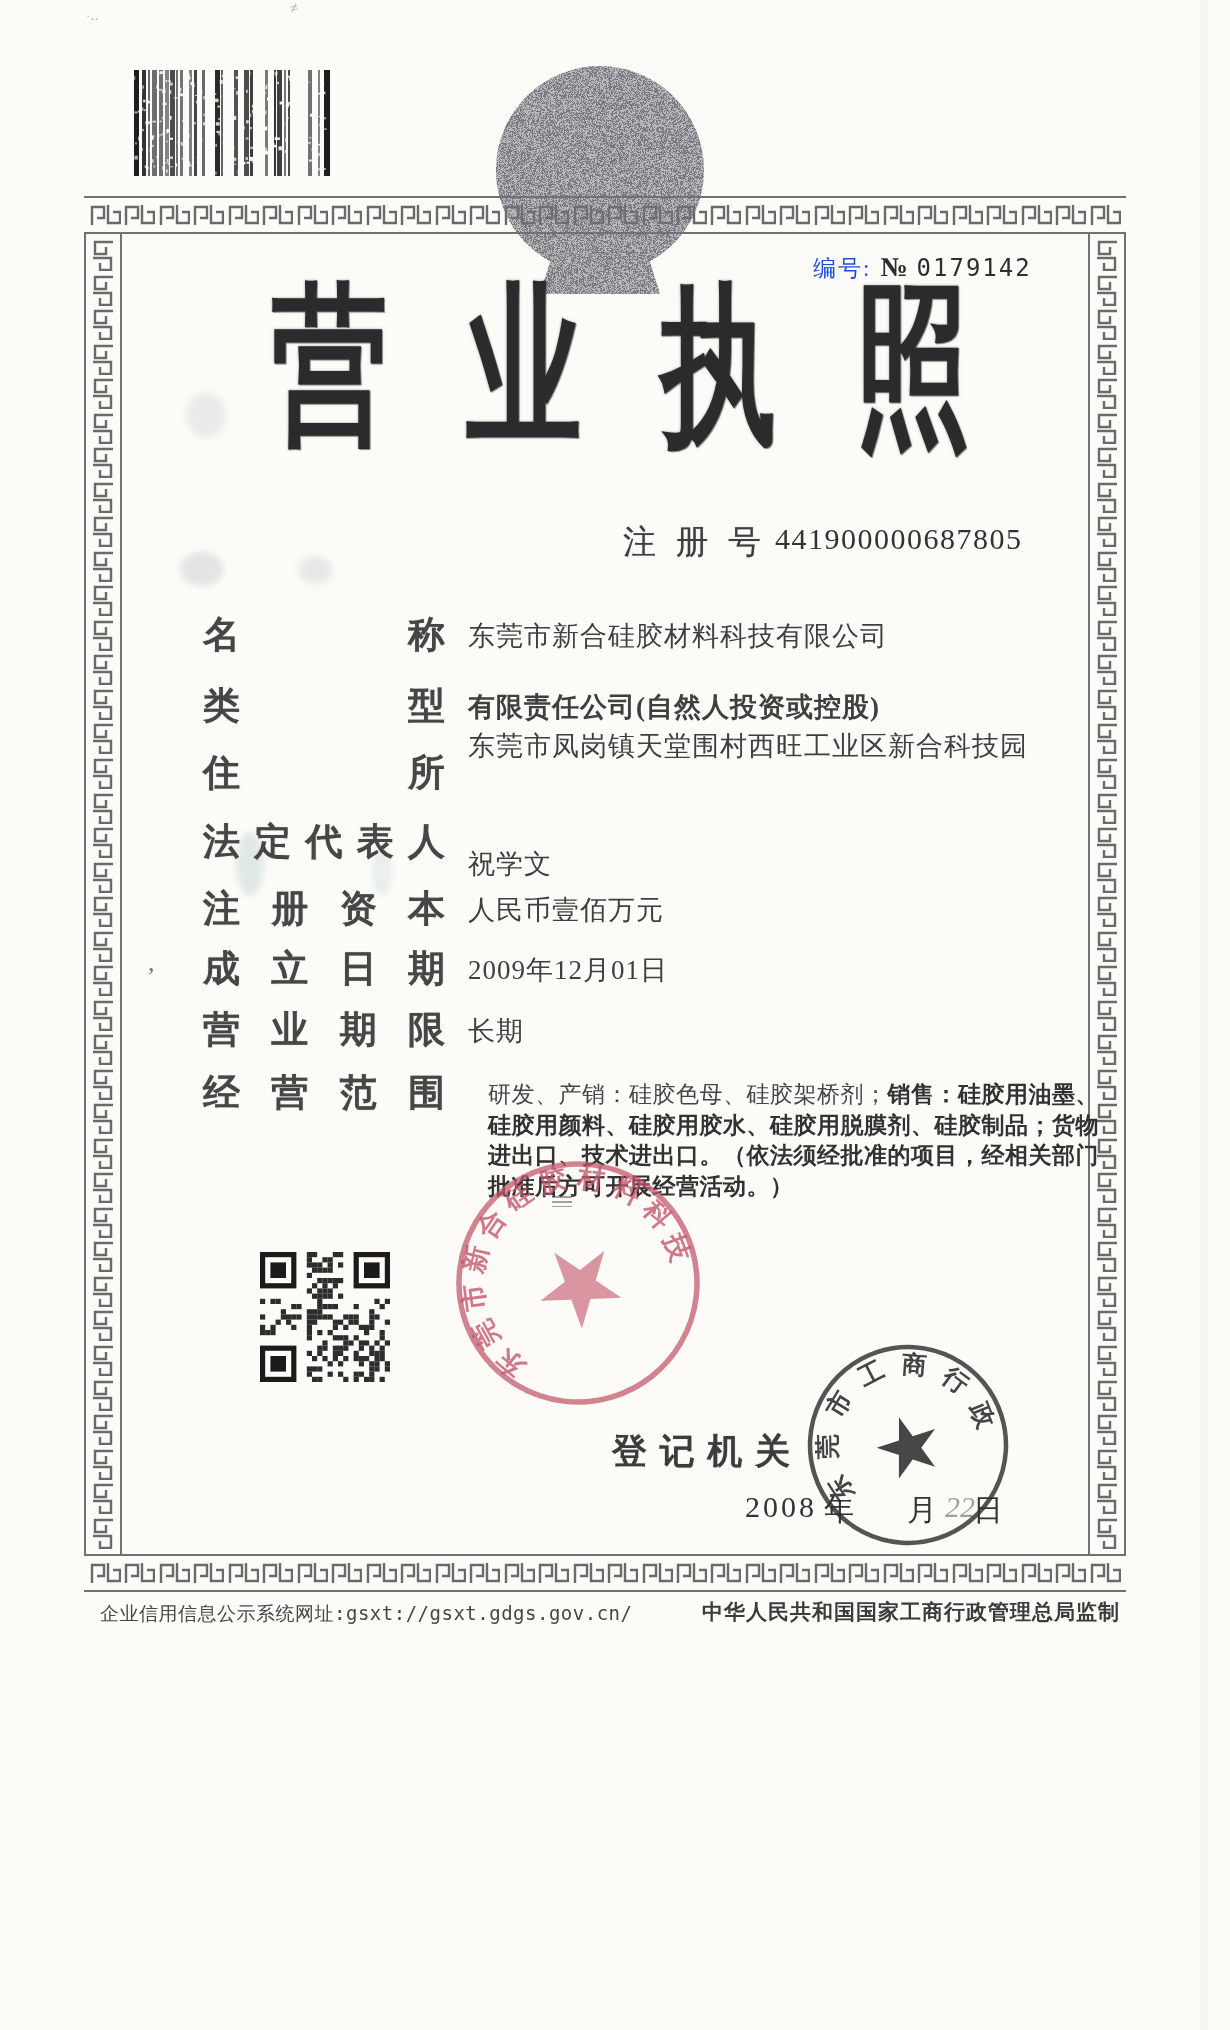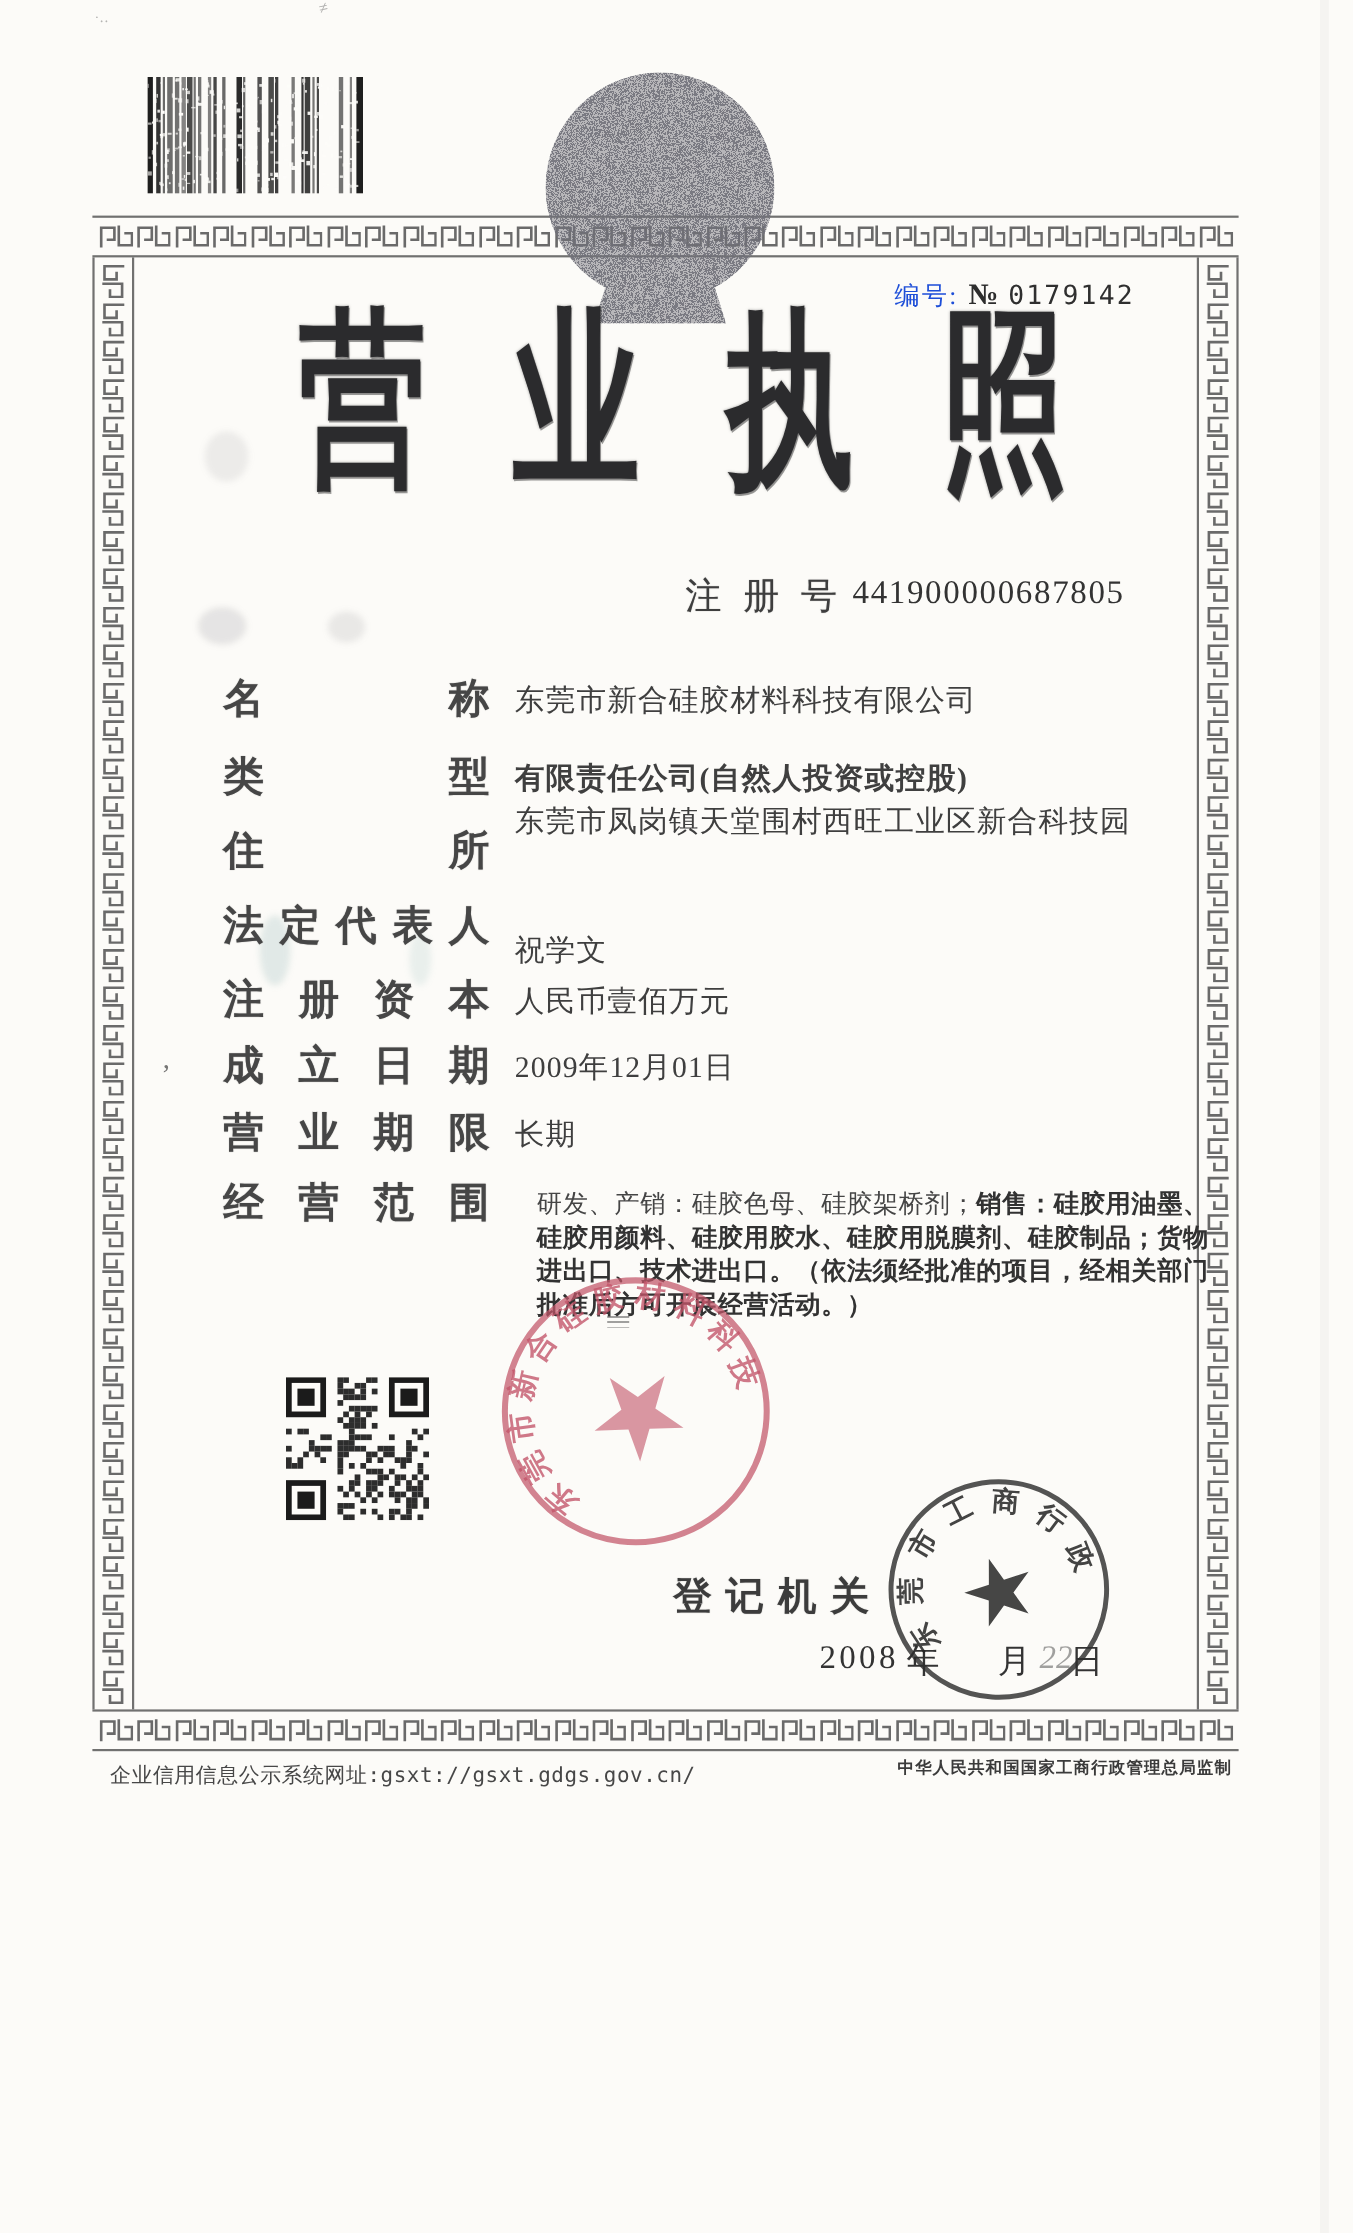--- a/index.html
+++ b/index.html
@@ -37,21 +37,21 @@
   .dateline{position:absolute;left:745px;top:1490px;width:290px;height:42px;font-size:30px;color:#333;}
   .dateline span{position:absolute;top:0;white-space:nowrap;}
   .dl-year{left:0;letter-spacing:3px;}
   .dl-yu{left:79px;}
   .dl-mu{left:162px;}
   .dl-day{left:200px;opacity:.45;filter:blur(.6px);font-style:italic;}
   .dl-du{left:228px;}
   
   .footer-left{position:absolute;left:100px;top:1601px;font-size:19px;color:#474747;
                font-family:"DejaVu Sans Mono",monospace;letter-spacing:.5px;}
-  .footer-right{position:absolute;left:688px;top:1598px;width:432px;text-align:right;font-size:15px;
+  .footer-right{position:absolute;left:688px;top:1598px;width:432px;text-align:right;font-size:21px;
                 font-weight:600;color:#3b3b3b;letter-spacing:1px;}
   
   .smudge{position:absolute;border-radius:50%;filter:blur(3px);}
   .mark{position:absolute;color:#7c7c7c;}
   .edge-shade{position:absolute;right:22px;top:0;width:8px;height:2030px;background:rgba(120,120,120,.05);}
 </style>
 </head>
 <body>
 
 <div class="sheet">

